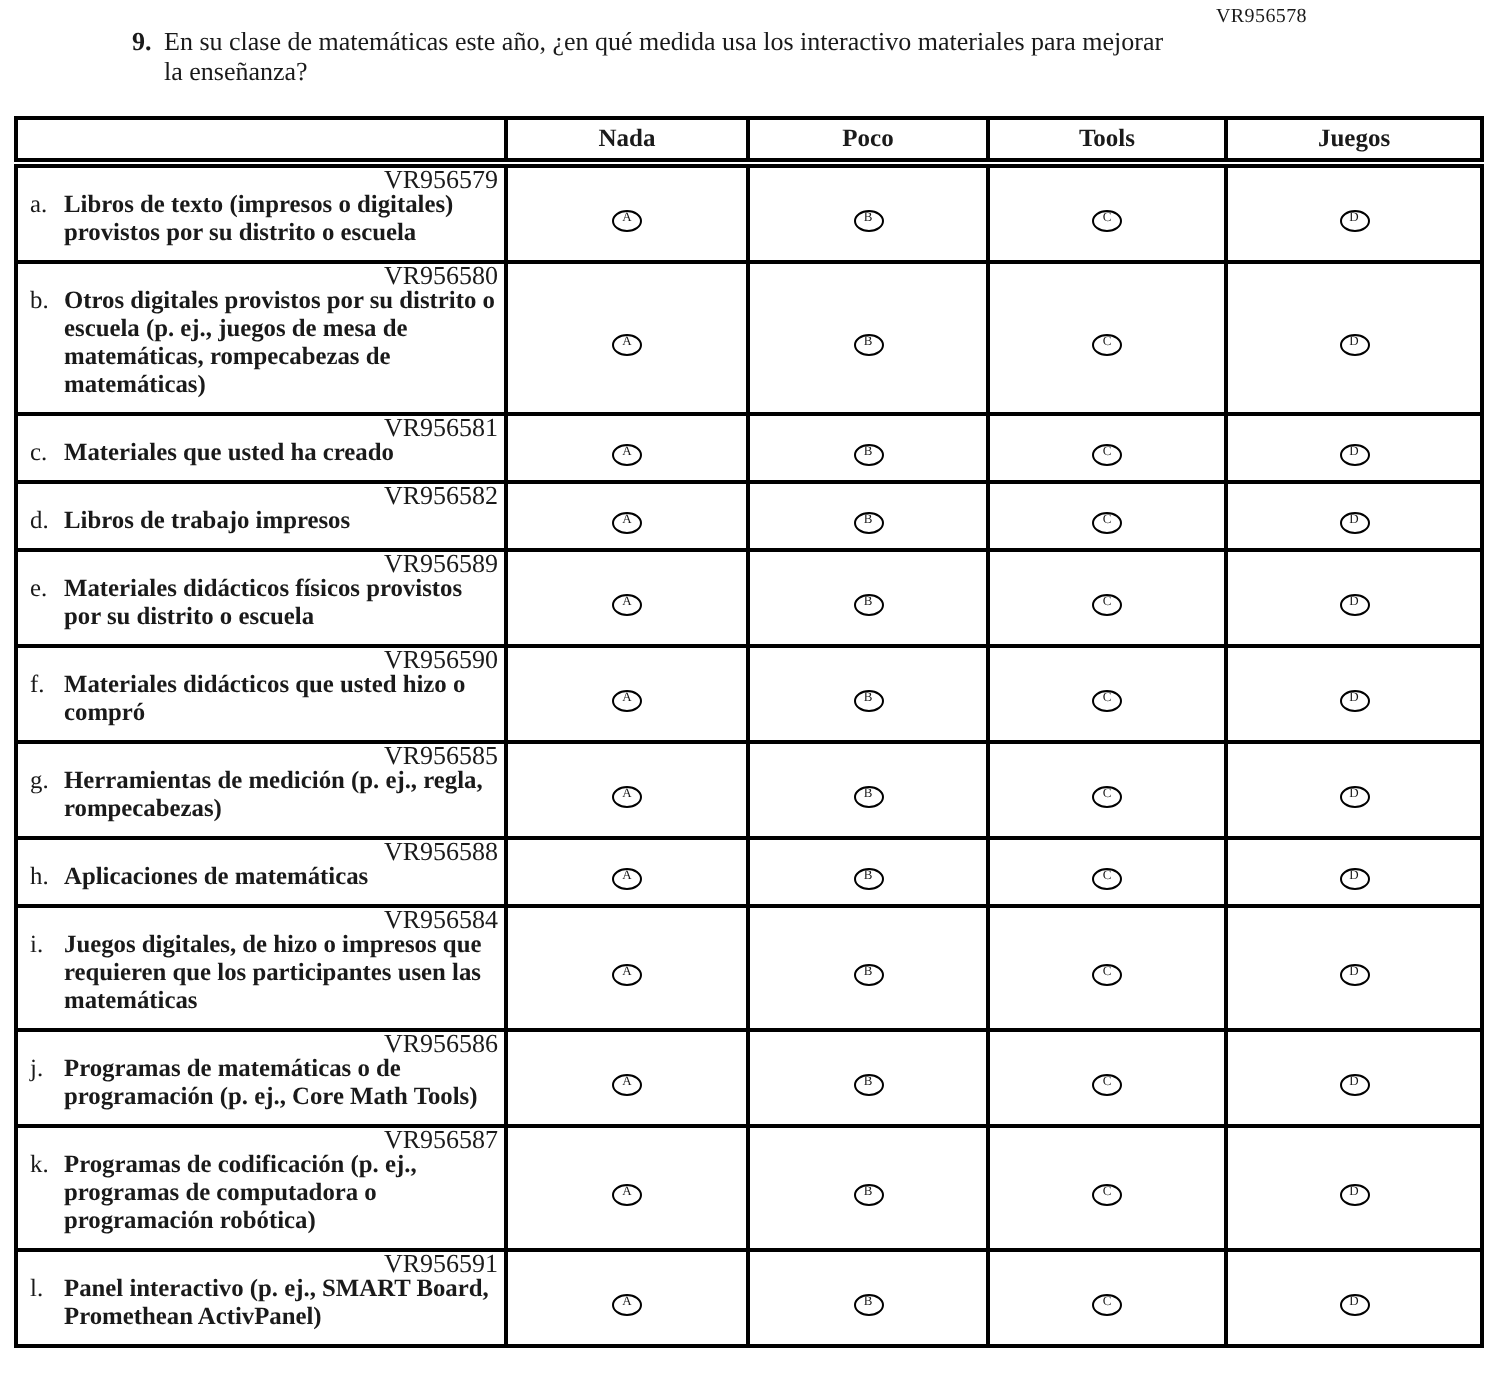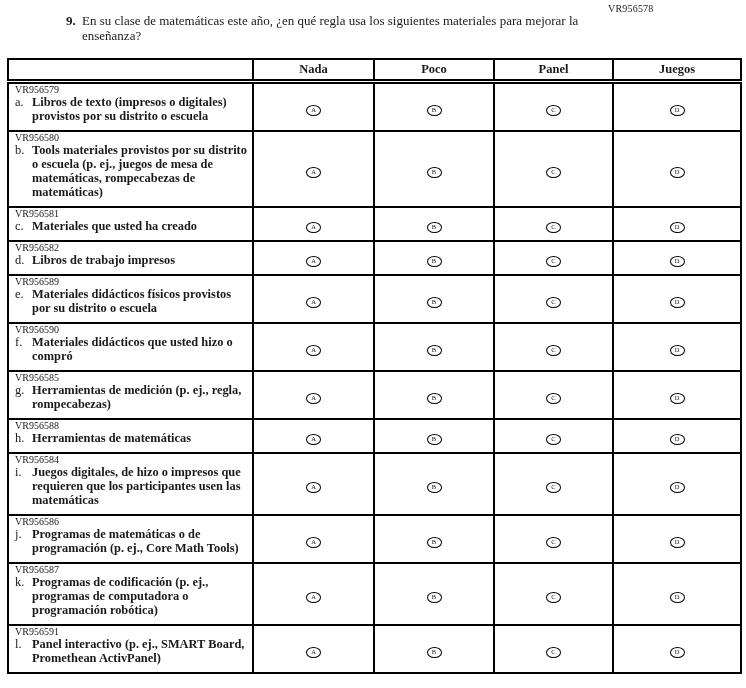--- a/index.html
+++ b/index.html
@@ -44,21 +44,22 @@
     font-size:12.5px;
     font-weight:bold;
     vertical-align:middle;
     border-bottom:5px double var(--border);
   }
   td.label-cell{
     vertical-align:top;
     padding:1px 3px 7px 6px;
   }
   .vr{
-    font-size:10px;
+    text-align:right;
+    font-size:13px;
     line-height:9px;
     white-space:nowrap;
   }
   .lbl{
     display:flex;
     font-size:12.4px;
     line-height:14px;
     margin-top:1px;
   }
   .ltr{width:17px;flex:none;}
@@ -91,38 +92,38 @@
 </head>
 <body>
 
 <div class="page">
 
   <div class="top-code">VR956578</div>
 
   <div class="question">
     <div class="q-line">
       <span class="q-num">9.</span>
-      <div class="q-text">En su clase de matemáticas este año, ¿en qué regla usa los siguientes materiales para mejorar la enseñanza?</div>
+      <div class="q-text">En su clase de matemáticas este año, ¿en qué medida usa los interactivo materiales para mejorar la enseñanza?</div>
     </div>
   </div>
 
   <table class="grid">
     <colgroup>
       <col class="c-label">
         <col class="c-opt1">
         <col class="c-opt2">
         <col class="c-opt3">
         <col class="c-opt4">
     </colgroup>
     <thead>
       <tr>
         <th></th>
         <th>Nada</th>
         <th>Poco</th>
-        <th>Panel</th>
+        <th>Tools</th>
         <th>Juegos</th>
       </tr>
     </thead>
     <tbody id="rows">
         <tr>
           <td class="label-cell">
             <div class="vr">VR956579</div>
             <div class="lbl">
               <span class="ltr">a.</span>
               <span class="txt">Libros de texto (impresos o digitales) provistos por su distrito o escuela</span>
@@ -139,21 +140,21 @@
             </span></td>
           <td class="opt"><span class="bubble">
               <span class="bletter">D</span>
             </span></td>
         </tr>
         <tr>
           <td class="label-cell">
             <div class="vr">VR956580</div>
             <div class="lbl">
               <span class="ltr">b.</span>
-              <span class="txt">Tools materiales provistos por su distrito o escuela (p. ej., juegos de mesa de matemáticas, rompecabezas de matemáticas)</span>
+              <span class="txt">Otros digitales provistos por su distrito o escuela (p. ej., juegos de mesa de matemáticas, rompecabezas de matemáticas)</span>
             </div>
           </td>
           <td class="opt"><span class="bubble">
               <span class="bletter">A</span>
             </span></td>
           <td class="opt"><span class="bubble">
               <span class="bletter">B</span>
             </span></td>
           <td class="opt"><span class="bubble">
               <span class="bletter">C</span>
@@ -265,21 +266,21 @@
             </span></td>
           <td class="opt"><span class="bubble">
               <span class="bletter">D</span>
             </span></td>
         </tr>
         <tr>
           <td class="label-cell">
             <div class="vr">VR956588</div>
             <div class="lbl">
               <span class="ltr">h.</span>
-              <span class="txt">Herramientas de matemáticas</span>
+              <span class="txt">Aplicaciones de matemáticas</span>
             </div>
           </td>
           <td class="opt"><span class="bubble">
               <span class="bletter">A</span>
             </span></td>
           <td class="opt"><span class="bubble">
               <span class="bletter">B</span>
             </span></td>
           <td class="opt"><span class="bubble">
               <span class="bletter">C</span>

